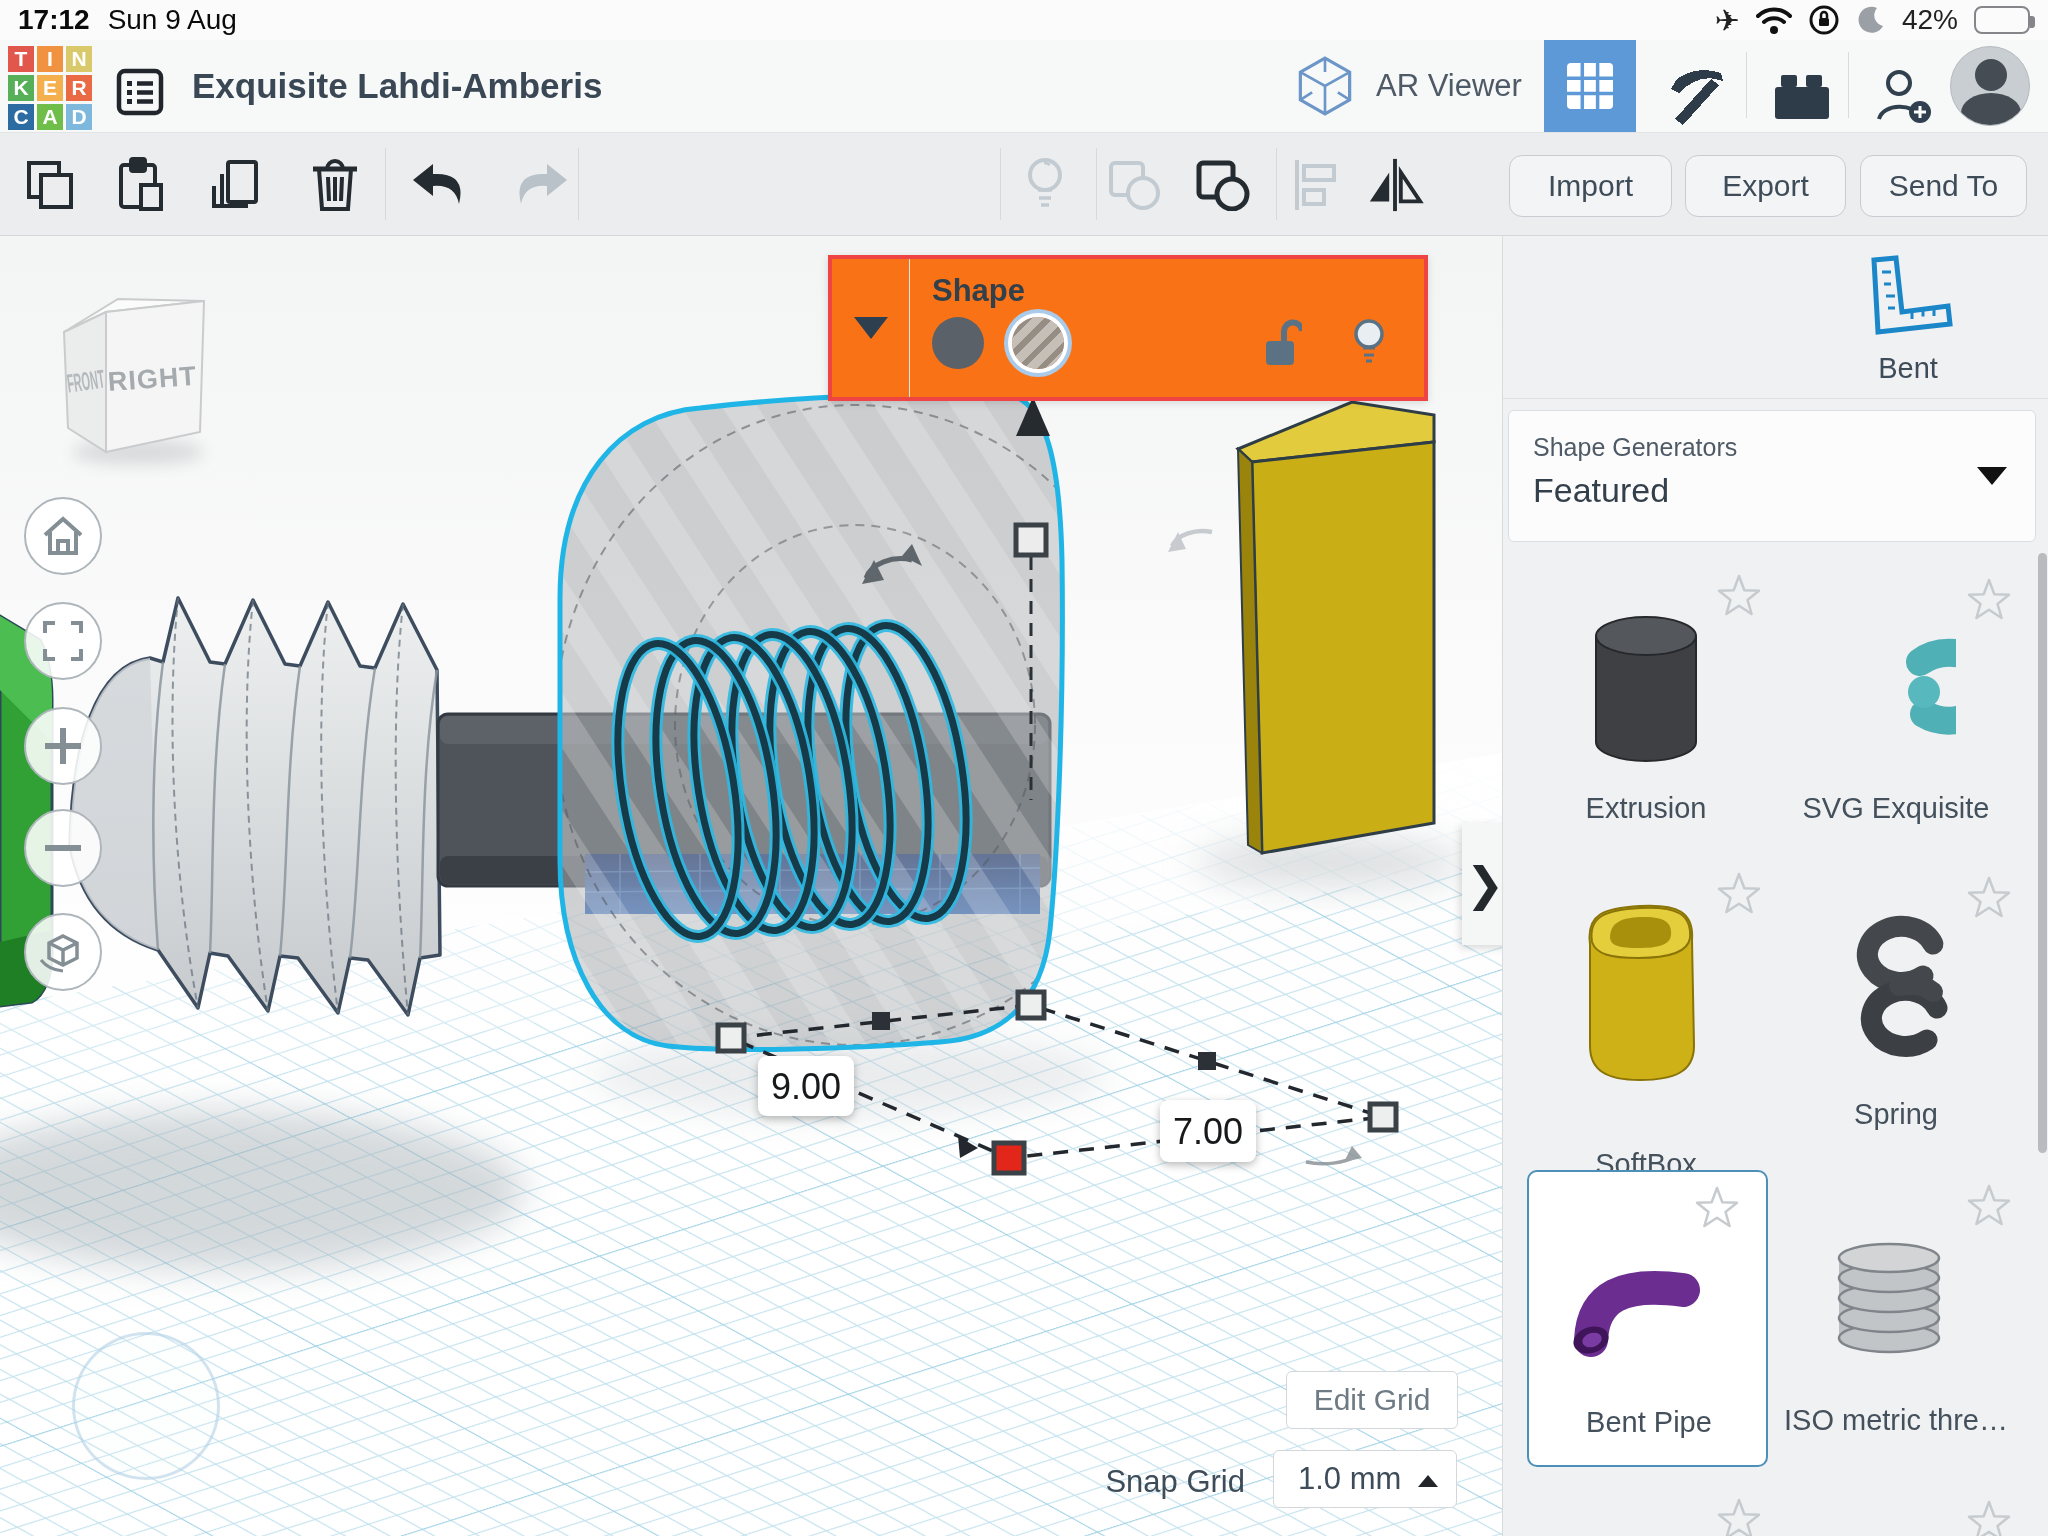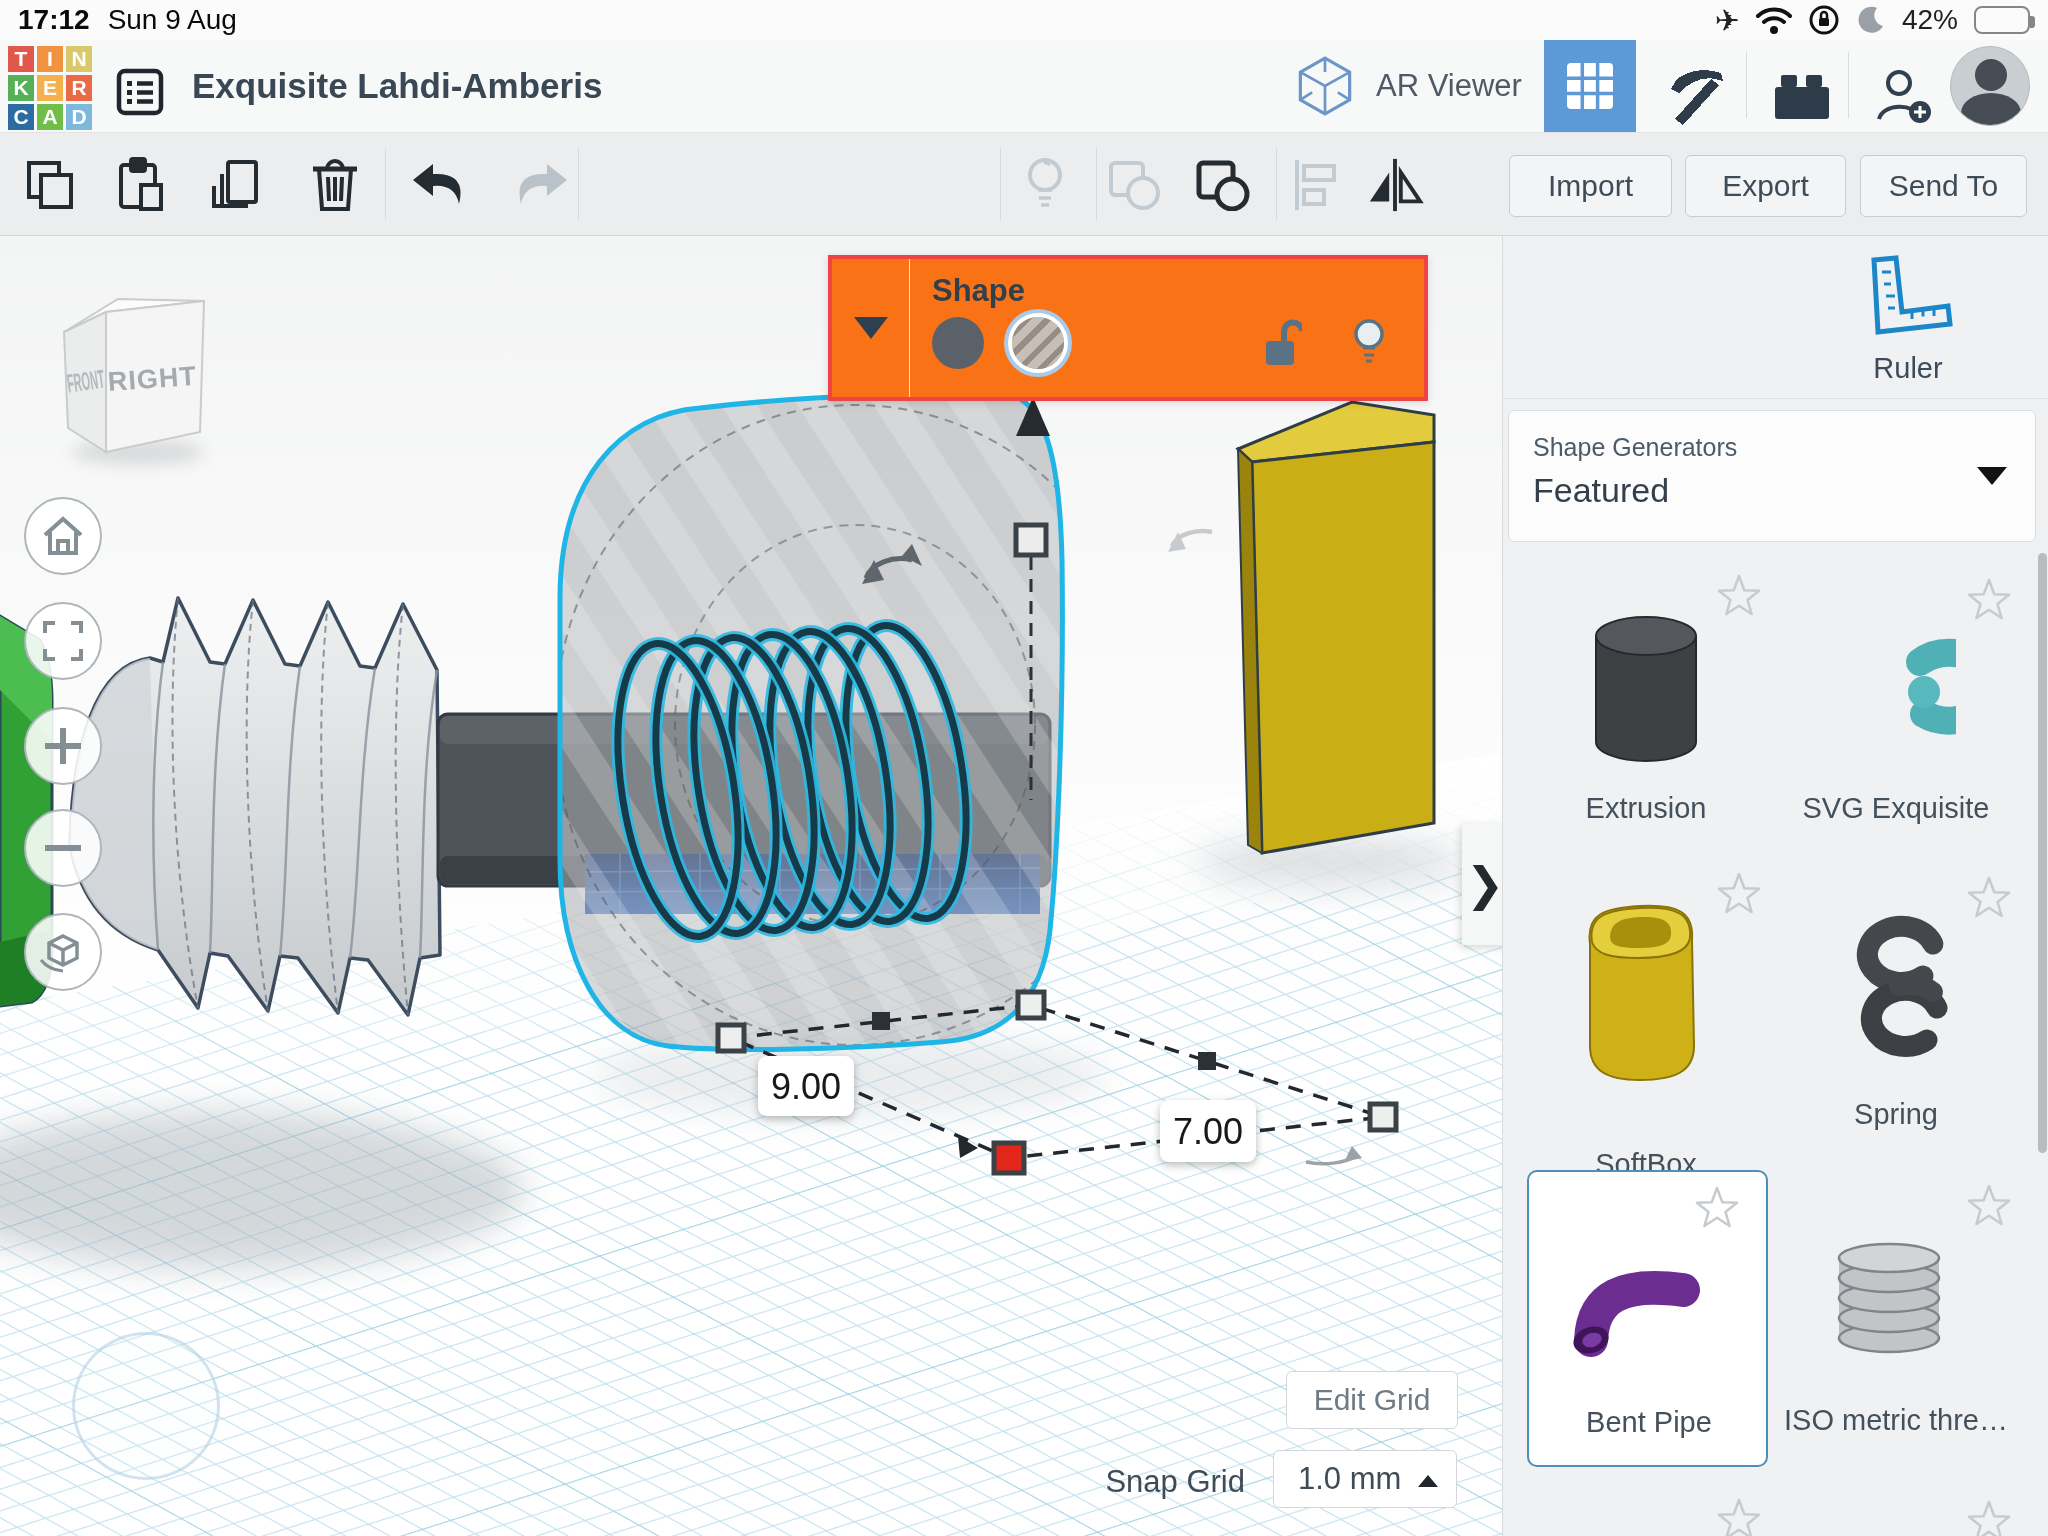--- a/index.html
+++ b/index.html
@@ -30,21 +30,21 @@
 .hsep{top:52px;width:1px;height:66px;background:#D9DBDD}
 #avatar{left:1950px;top:46px;width:80px;height:80px;border-radius:50%;background:#C9CED3;
   overflow:hidden;border:1px solid #B4BAC0;position:absolute}
 #avatar .head{position:absolute;left:24px;top:12px;width:32px;height:32px;border-radius:50%;background:#454C53}
 #avatar .body{position:absolute;left:10px;top:46px;width:60px;height:40px;border-radius:50% 50% 0 0;background:#454C53}
 
 #toolbar{left:0;top:132px;width:2048px;height:104px;background:#ECEDEE;
   border-top:1px solid #E3E4E5;border-bottom:1px solid #D5D8DA}
 .tico{top:156px;width:58px;height:58px;display:flex;align-items:center;justify-content:center}
 .tsep{top:148px;width:1px;height:72px;background:#D7DADC}
-.tbtn{top:155px;height:62px;background:#F3F4F5;border:1px solid #C6CCD1;border-radius:6px;
+.tbtn{top:155px;height:62px;background:#F3F4F5;border:1px solid #C6CCD1;border-radius:13px;
   display:flex;align-items:center;justify-content:center;font-size:30px;color:#3E4C59;cursor:pointer}
 
 #viewport{left:0;top:236px;width:1502px;height:1300px;overflow:hidden;
   background:linear-gradient(#F3F4F4 0%,#FAFAFA 30%,#FFFFFF 62%)}
 #scene{position:absolute;left:0;top:-236px;width:2048px;height:1536px}
 svg text{font-family:"Liberation Sans","DejaVu Sans",sans-serif}
 
 .navc{width:78px;height:78px;border-radius:50%;background:rgba(255,255,255,.88);
   border:2px solid #AEB6BB;display:flex;align-items:center;justify-content:center;cursor:pointer}
 
@@ -558,21 +558,21 @@
   <span class="caret"></span>
 </div>
 
 <div id="rightpanel" class="abs">
   <div class="rp rp-tool" style="left:320px;top:18px;width:170px">
     <svg width="96" height="84" viewBox="0 0 96 84" fill="none" stroke="#1B87C9" stroke-width="5">
       <path d="M14,6 L36,4 L42,58 L88,52 L90,70 L18,78 Z"></path>
       <path d="M22,18 h9 M24,30 h7 M26,42 h9 M28,54 h7" stroke-width="3"></path>
       <path d="M52,57 v8 M63,55.5 v7 M74,54 v8" stroke-width="3"></path>
       </svg>
-    <div class="lbl">Ruler</div>
+    <div class="lbl">Bent</div>
   </div>
   <div id="rp-divider" class="rp"></div>
 
   <div id="gen-card" class="rp">
     <div class="small">Shape Generators</div>
     <div class="big">Featured</div>
     <div class="caret"></div>
   </div>
 
   <div class="rp" style="left:78px;top:366px">

